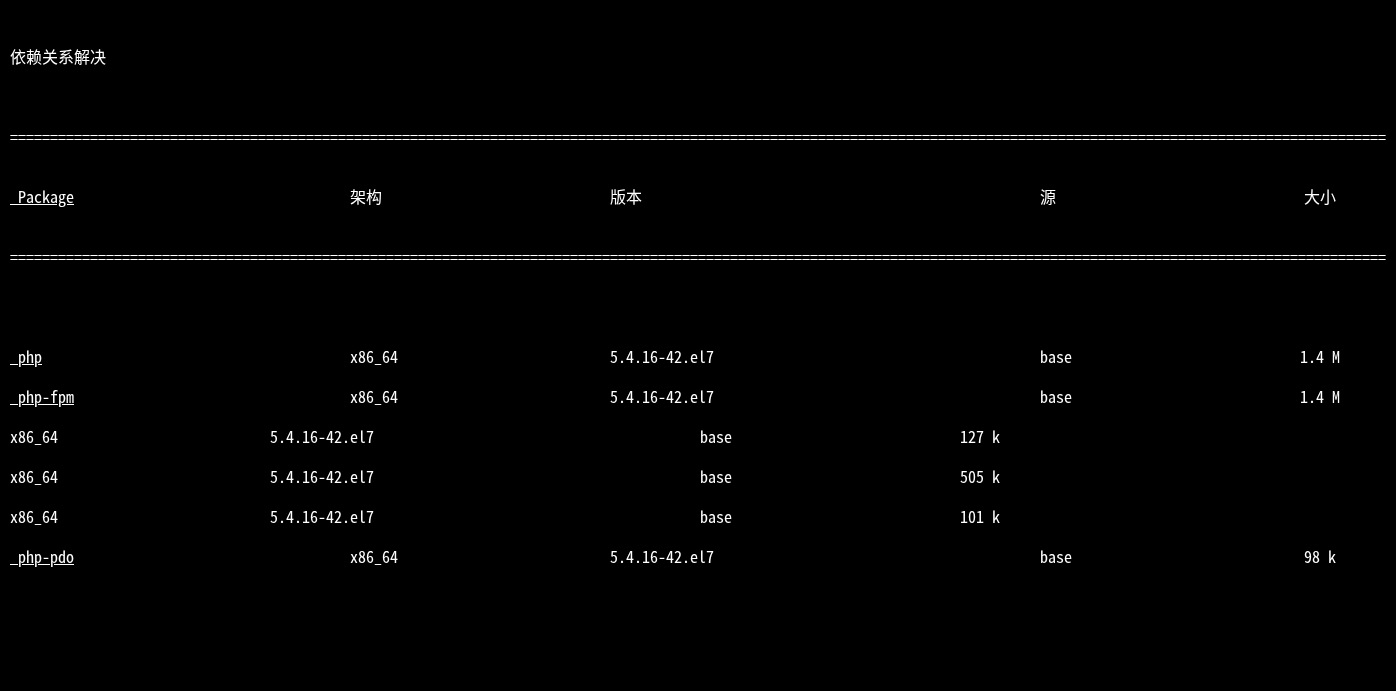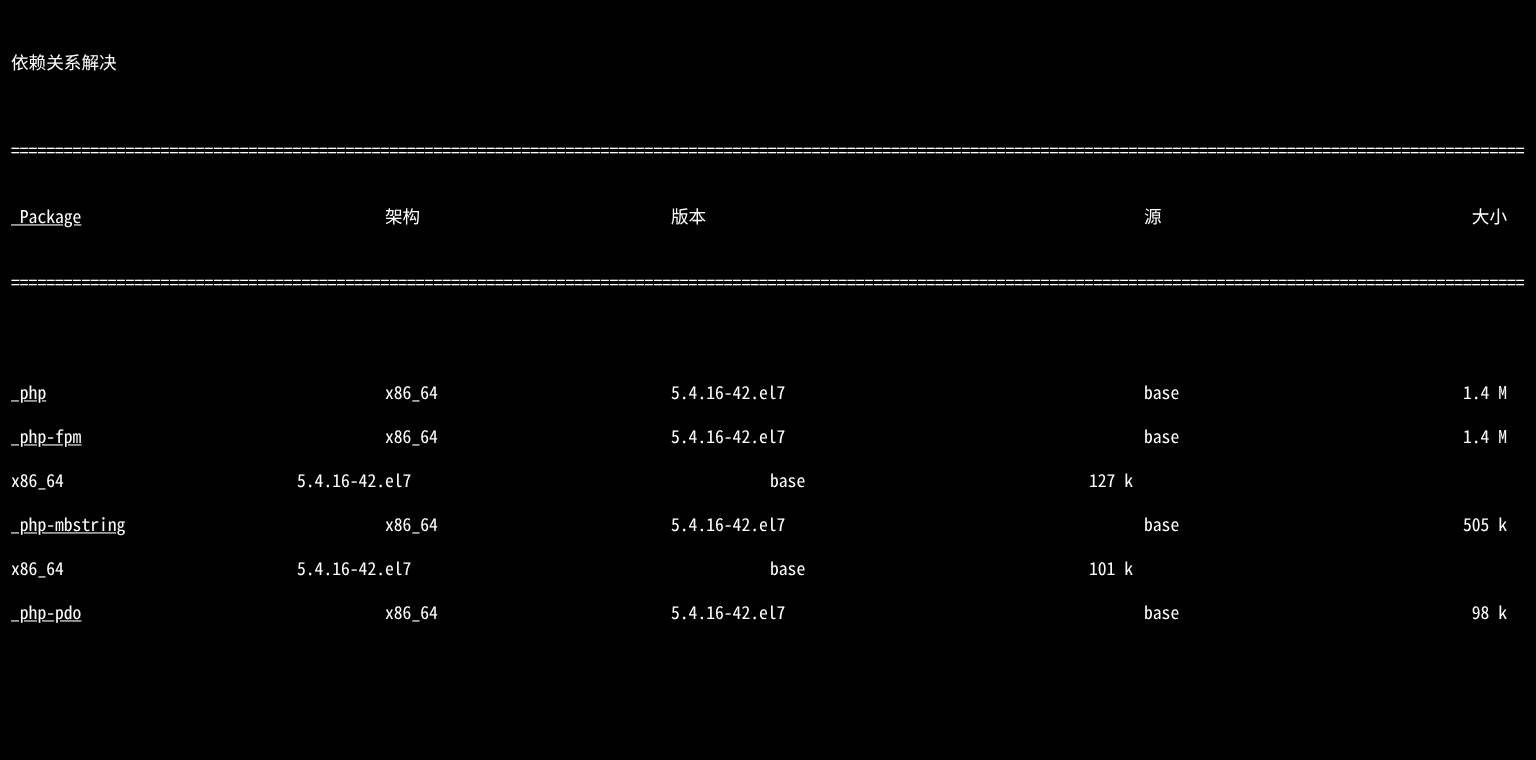--- a/index.html
+++ b/index.html
@@ -27,21 +27,21 @@
   white-space: pre;
   overflow: hidden;
 }
 .pkg-row {
   display: flex;
 }
 .pkg-row .c-pkg  { display:inline-block; width: 340px; text-decoration: underline; }
 .pkg-row .c-arch { display:inline-block; width: 260px; }
 .pkg-row .c-ver  { display:inline-block; width: 430px; }
 .pkg-row .c-repo { display:inline-block; width: 230px; }
-.pkg-row .c-size { display:inline-block; width: 100px; text-align: right; }
+.pkg-row .c-size { display:inline-block; width: 100px; text-align: center; }
 </style>
 </head>
 <body>
 
 <div class="term">
 
 <div class="line">依赖关系解决</div>
 <div class="line"> </div>
 <div class="sep">============================================================================================================================================================================</div>
 
@@ -71,21 +71,20 @@
   <span class="c-repo">base</span>
   <span class="c-size">1.4 M</span>
 </div>
 <div class="pkg-row">
   <span class="c-arch">x86_64</span>
   <span class="c-ver">5.4.16-42.el7</span>
   <span class="c-repo">base</span>
   <span class="c-size">127 k</span>
 </div>
 <div class="pkg-row">
-  <span class="c-pkg"> php-mbstring</span>
   <span class="c-arch">x86_64</span>
   <span class="c-ver">5.4.16-42.el7</span>
   <span class="c-repo">base</span>
   <span class="c-size">505 k</span>
 </div>
 <div class="pkg-row">
   <span class="c-arch">x86_64</span>
   <span class="c-ver">5.4.16-42.el7</span>
   <span class="c-repo">base</span>
   <span class="c-size">101 k</span>

